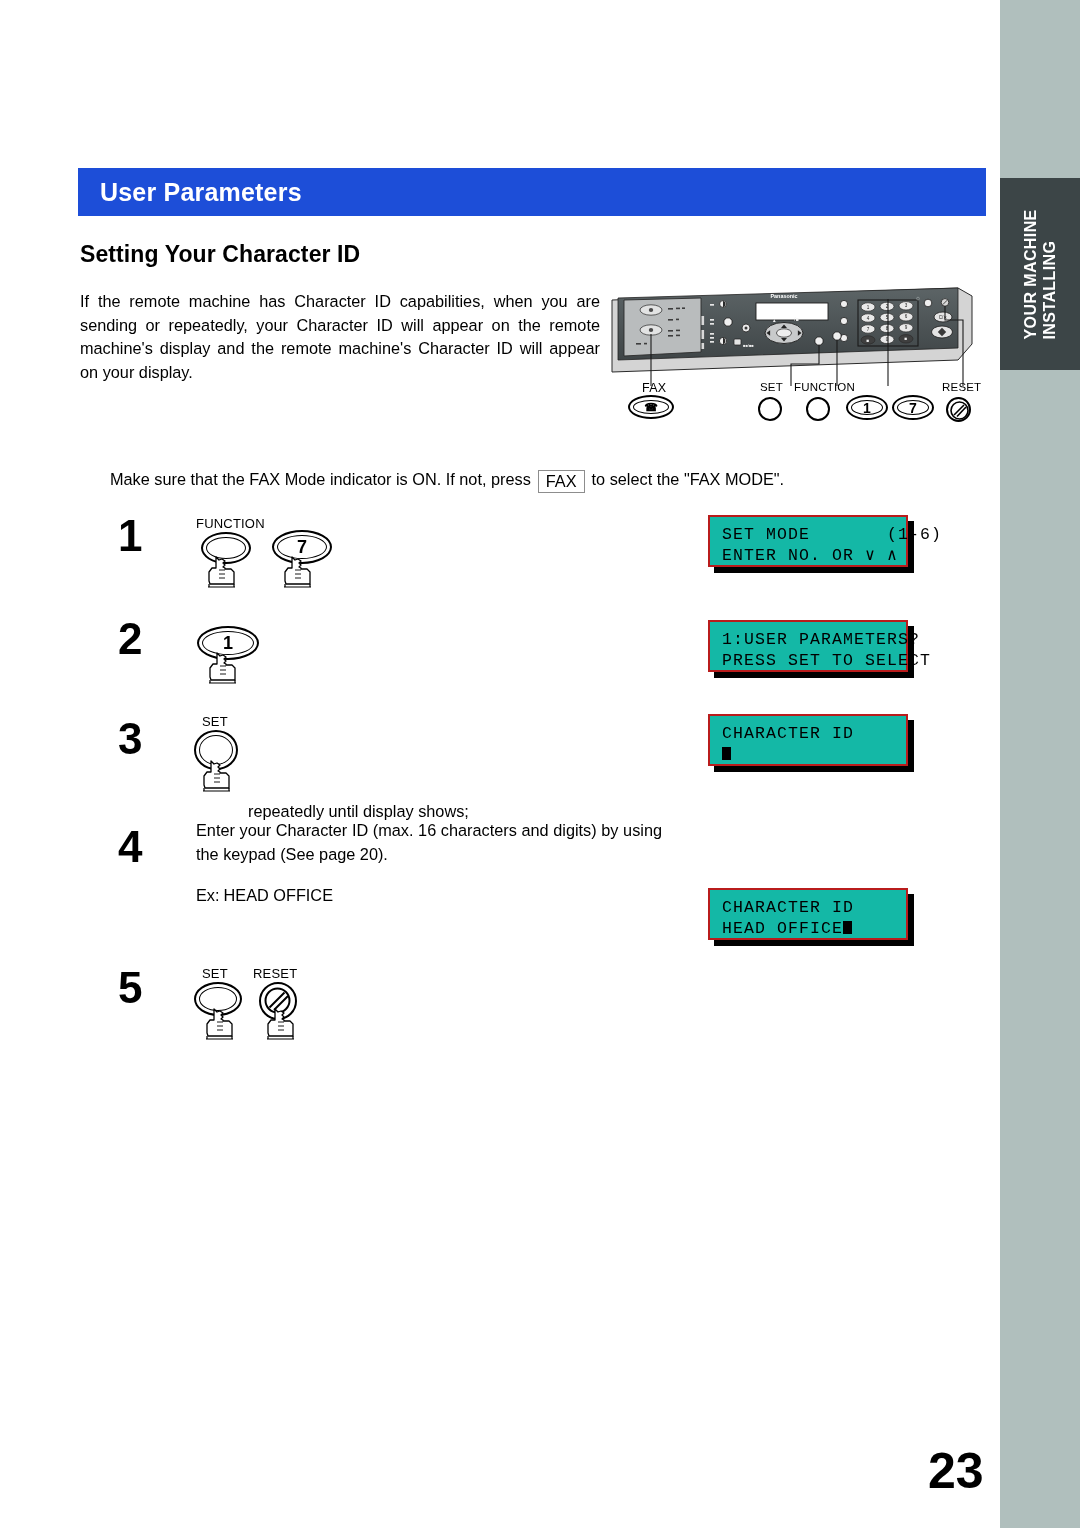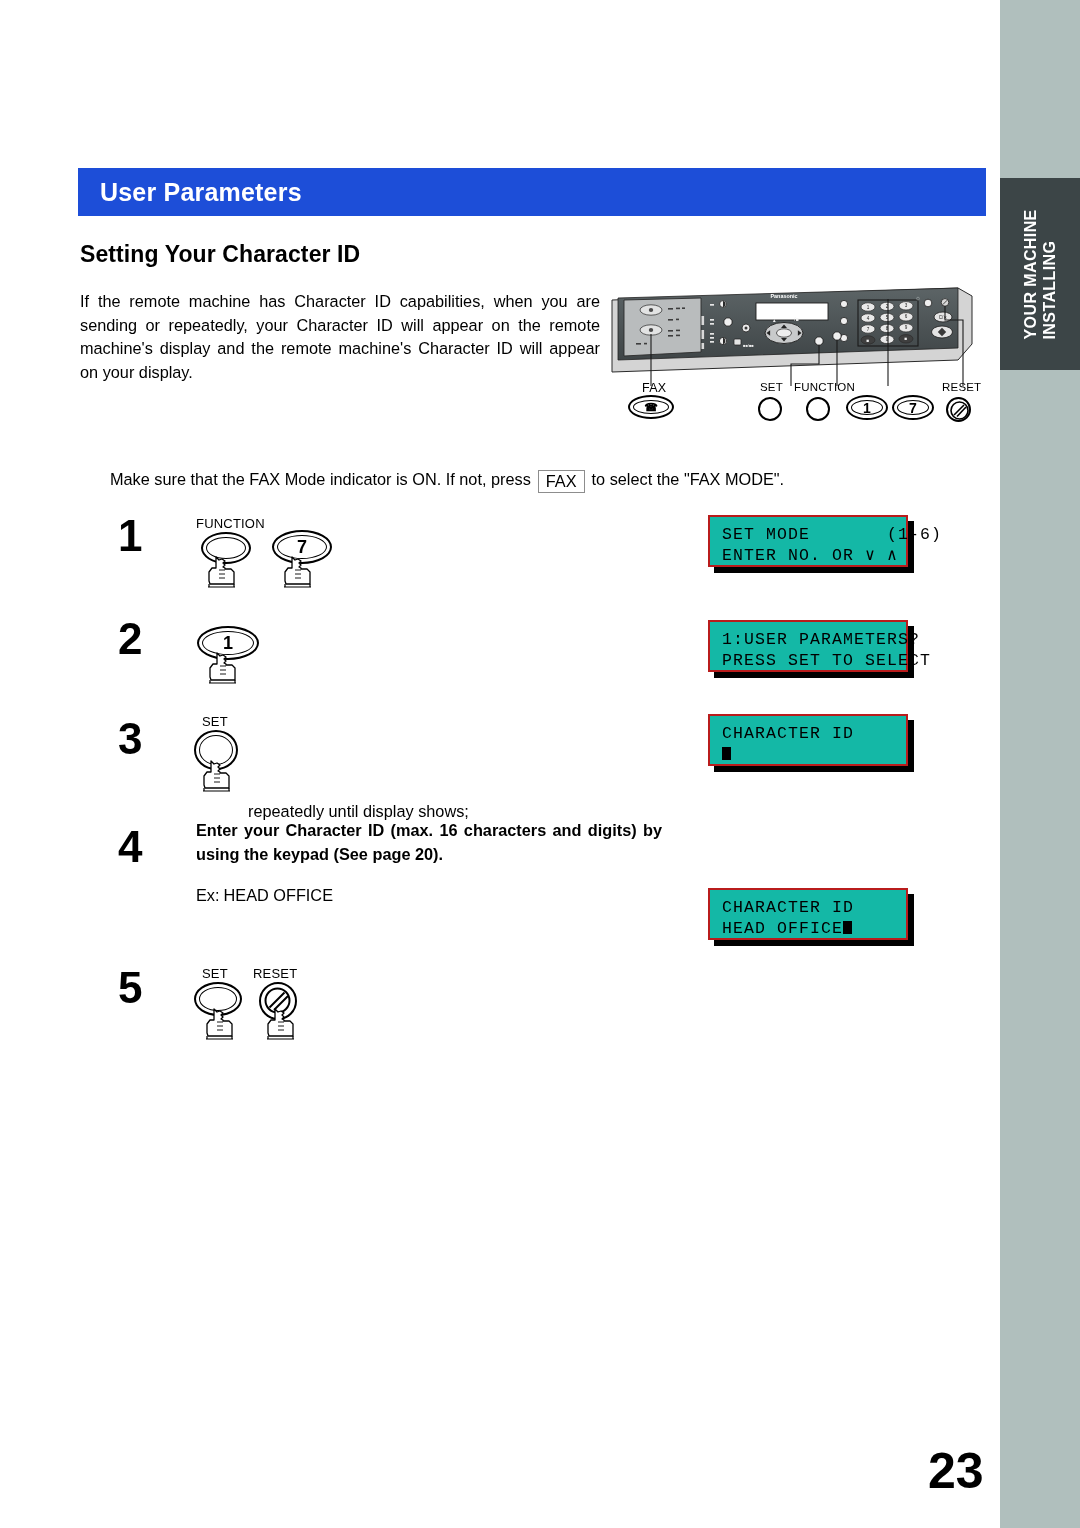--- a/index.html
+++ b/index.html
@@ -133,21 +133,20 @@
     font-family: "Liberation Sans", sans-serif;
   }
   .step-text {
     position: absolute;
     font-size: 16.3px;
     line-height: 23.5px;
   }
   .step-text.justify {
     text-align: justify;
     text-align-last: left;
-    font-weight: bold;
   }
   .key-label {
     position: absolute;
     font-size: 12.5px;
     letter-spacing: 0.2px;
     white-space: nowrap;
   }
 
   
   .btn-oval {

